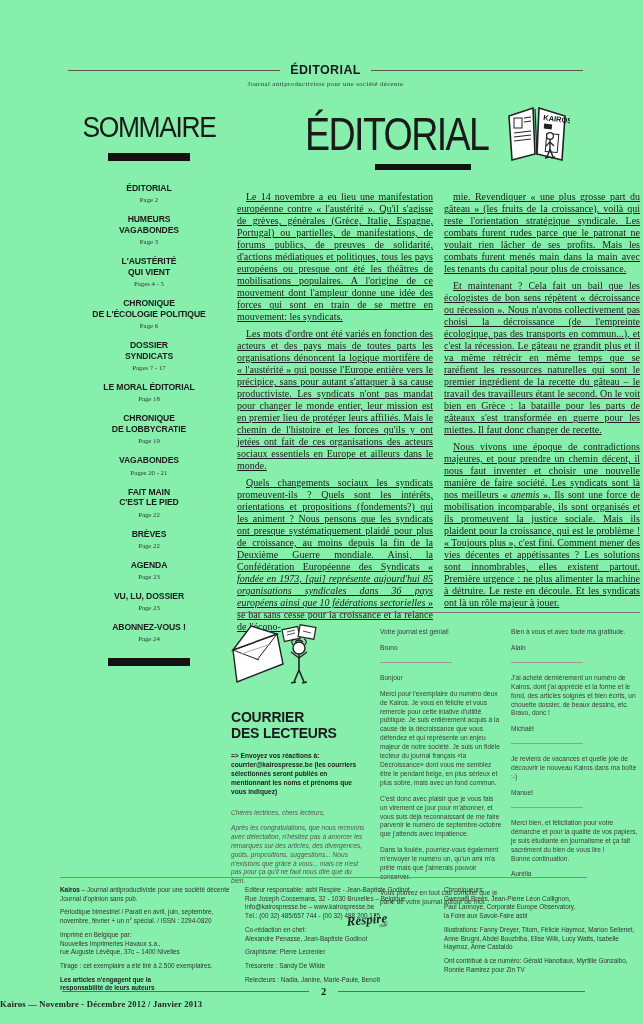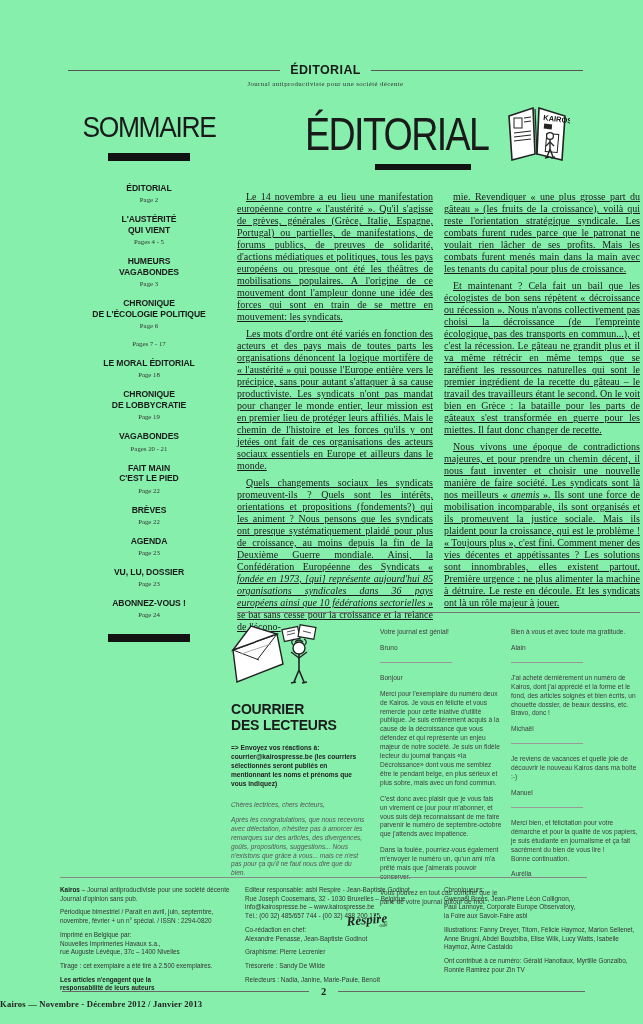--- a/index.html
+++ b/index.html
@@ -35,21 +35,21 @@
   
   .ed-body{position:absolute;left:237px;top:191px;width:403px;display:flex;gap:11px;}
   .ed-col{width:196px;font-size:10px;line-height:12px;text-align:justify;text-decoration:underline;}
   .ed-col p{margin:0 0 5px 0;text-indent:9px;}
   .it{font-style:italic;}
   .mid-rule{position:absolute;left:237px;top:612px;width:403px;height:1px;background:#777;}
 
   
   .courrier-left{position:absolute;left:231px;top:620px;width:134px;}
   .cou-heading{font-family:"Liberation Sans",sans-serif;font-weight:bold;font-size:14px;
-               line-height:1.12;letter-spacing:-.2px;margin-top:4px;white-space:pre-line;}
+               line-height:1.12;letter-spacing:-.2px;margin-top:12px;white-space:pre-line;}
   .cou-note{font-family:"Liberation Sans",sans-serif;font-weight:bold;font-size:6.6px;
             line-height:8.8px;margin-top:11px;white-space:pre-line;color:#222;}
   .cou-salut{font-family:"Liberation Sans",sans-serif;font-style:italic;font-size:6.6px;
              color:#555;margin-top:13px;}
   .cou-intro{font-family:"Liberation Sans",sans-serif;font-style:italic;font-size:6.6px;
              line-height:8.8px;color:#555;margin-top:8px;}
 
   .letters{position:absolute;font-family:"Liberation Sans",sans-serif;font-size:6.6px;
            line-height:8.9px;color:#3d3d3d;}
   .letters-col2{left:380px;top:628px;width:122px;}
@@ -98,38 +98,40 @@
     <div class="som-title">SOMMAIRE</div>
     <div class="som-bar"></div>
     <div>
 
         <div class="toc-item">
           <div class="toc-label">ÉDITORIAL</div>
           <div class="toc-page">Page 2</div>
         </div>
 
         <div class="toc-item">
+          <div class="toc-label">HUMEURS
+VAGABONDES</div>
+          <div class="toc-page">Page 3</div>
+        </div>
+
+        <div class="toc-item">
           <div class="toc-label">L'AUSTÉRITÉ
 QUI VIENT</div>
           <div class="toc-page">Pages 4 - 5</div>
         </div>
 
         <div class="toc-item">
-          <div class="toc-label">HUMEURS
-VAGABONDES</div>
-          <div class="toc-page">Page 3</div>
-        </div>
-
-        <div class="toc-item">
           <div class="toc-label">CHRONIQUE
 DE L'ÉCOLOGIE POLITIQUE</div>
           <div class="toc-page">Page 6</div>
         </div>
 
         <div class="toc-item">
+          <div class="toc-label">DOSSIER
+SYNDICATS</div>
           <div class="toc-page">Pages 7 - 17</div>
         </div>
 
         <div class="toc-item">
           <div class="toc-label">LE MORAL ÉDITORIAL</div>
           <div class="toc-page">Page 18</div>
         </div>
 
         <div class="toc-item">
           <div class="toc-label">CHRONIQUE

